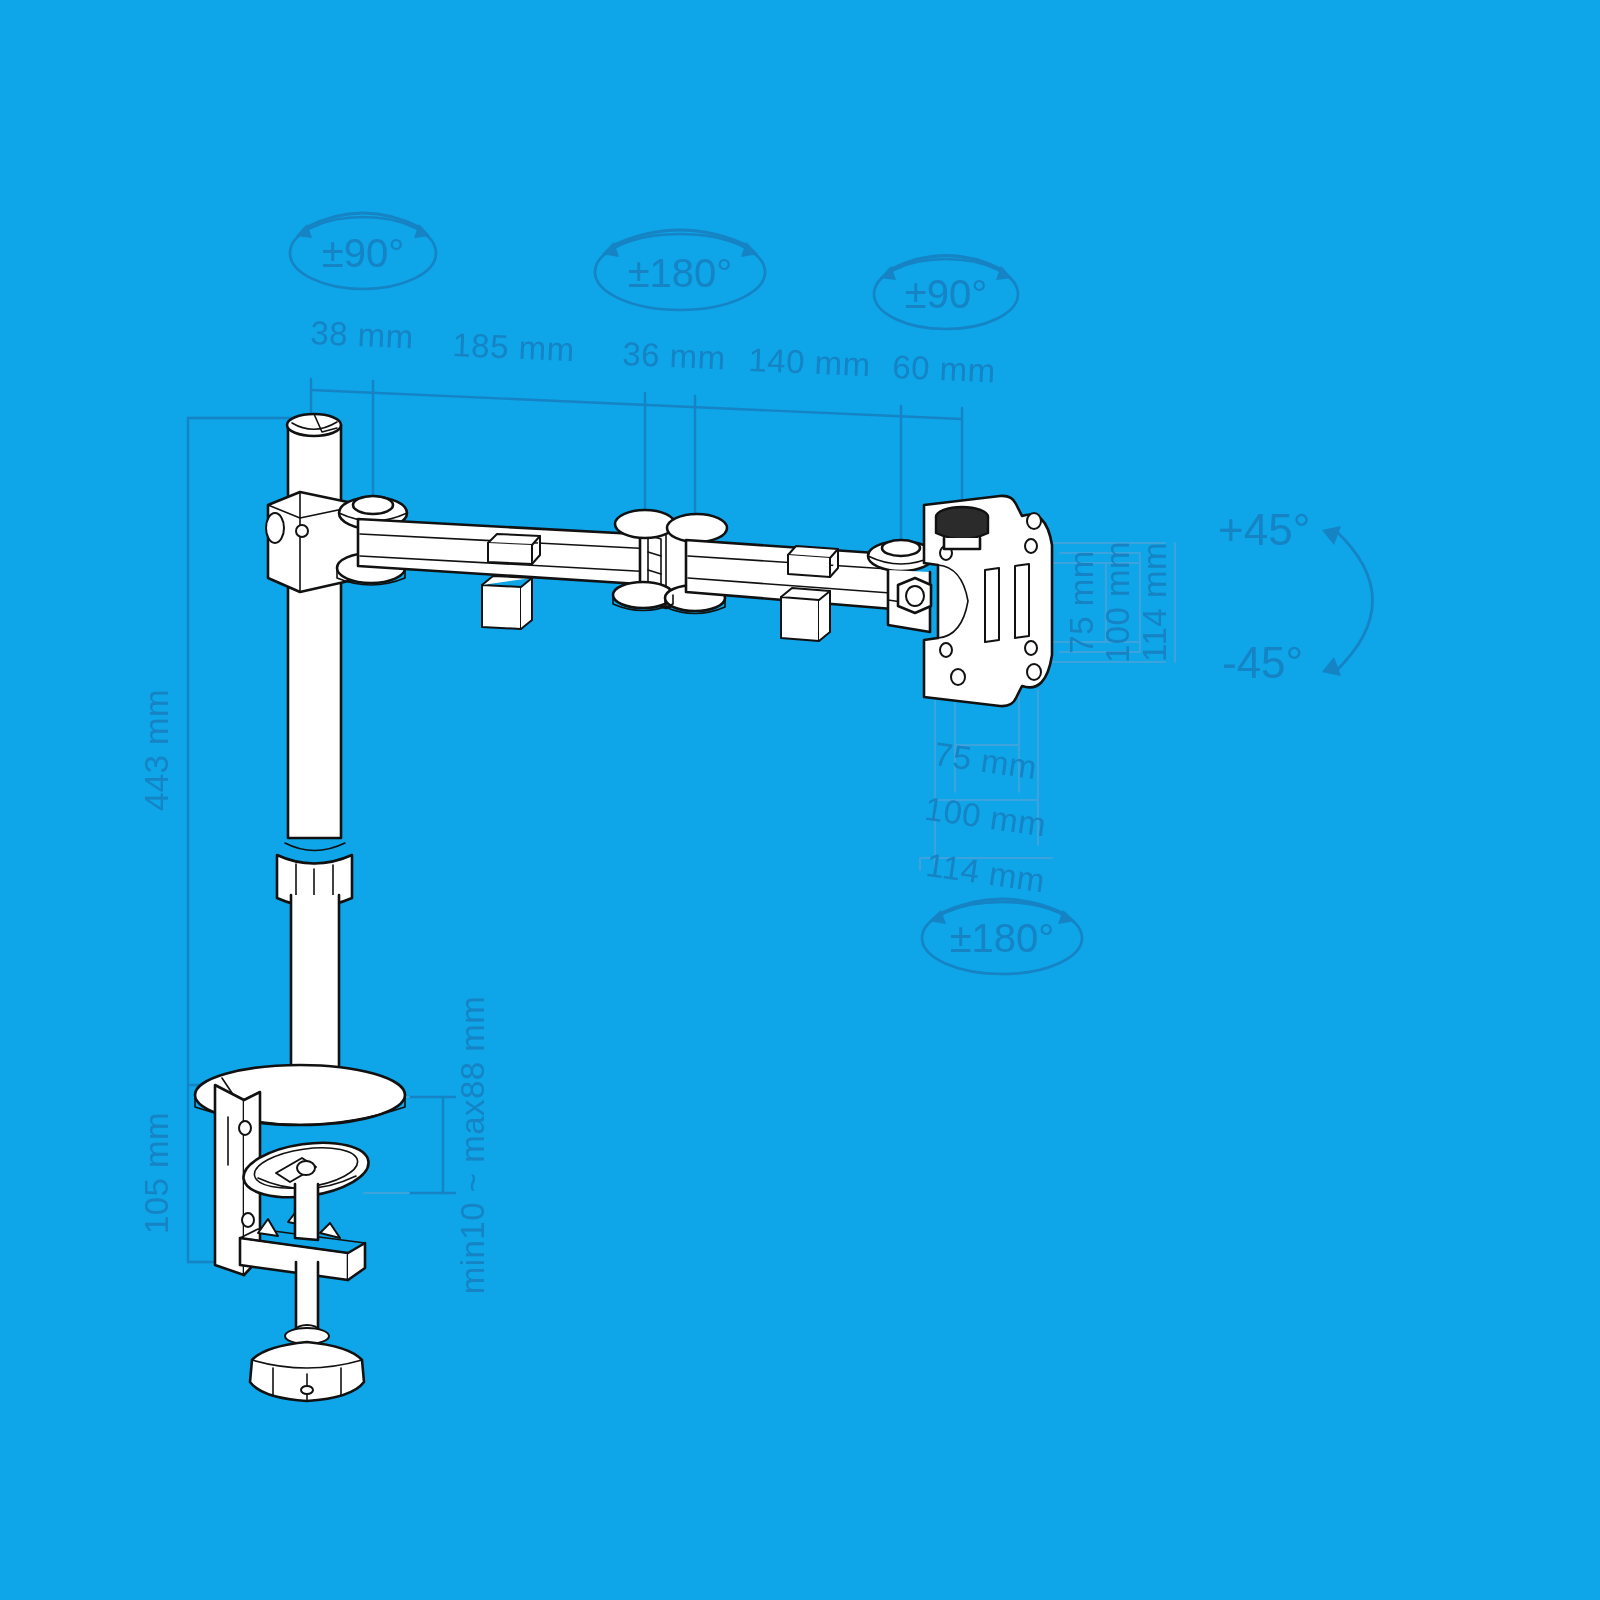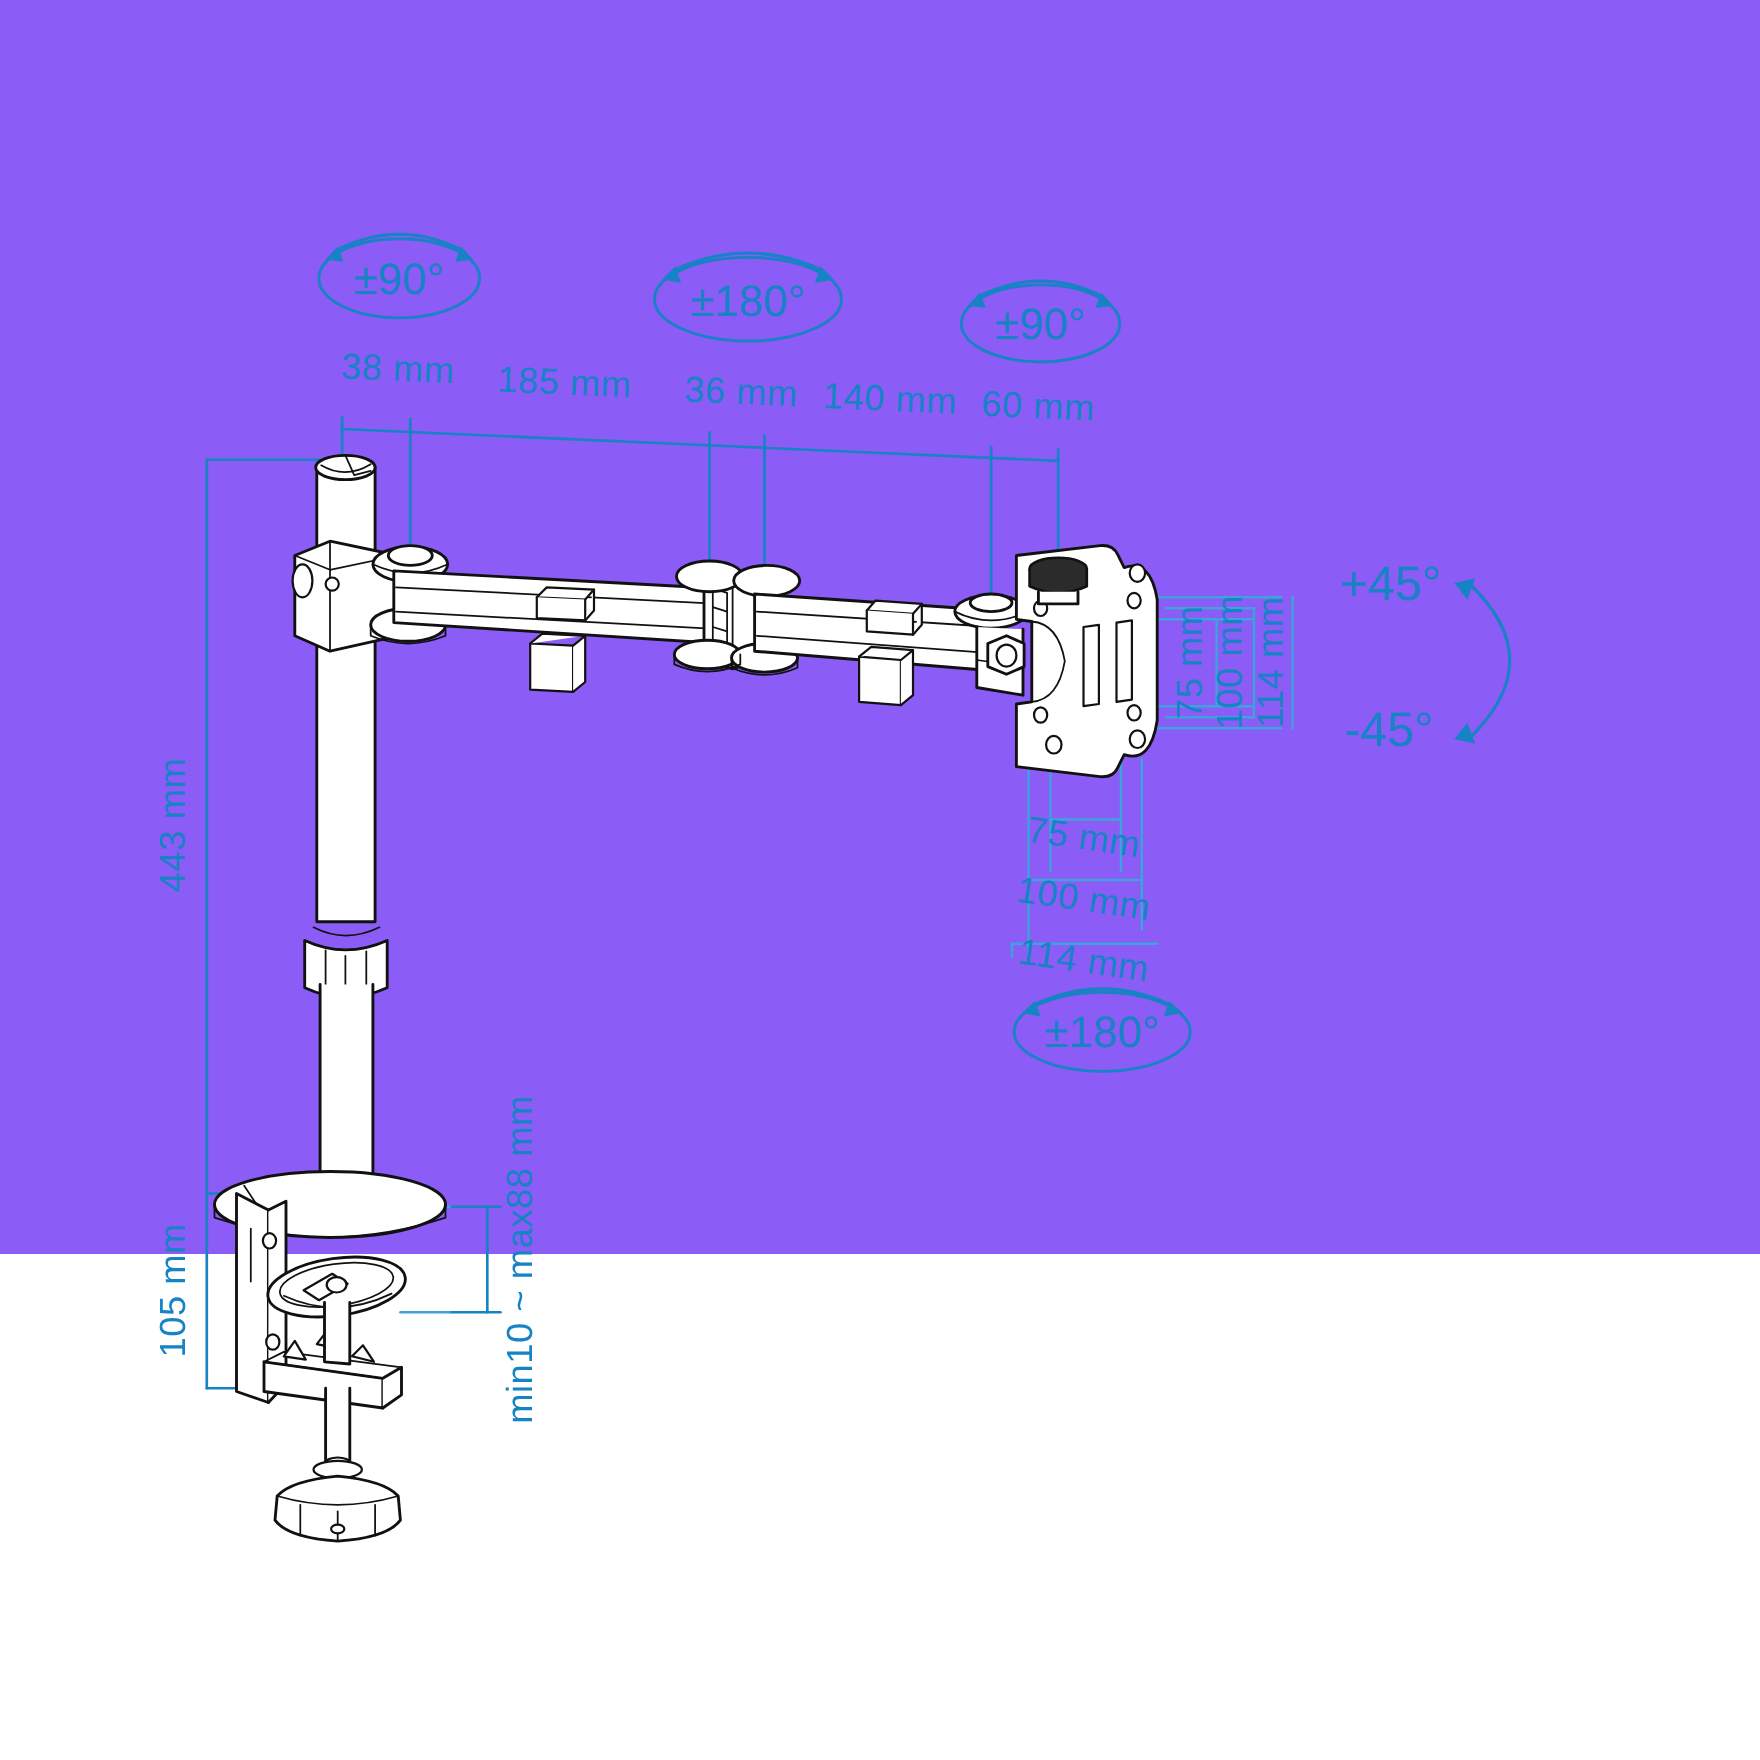--- a/index.html
+++ b/index.html
@@ -9,22 +9,22 @@
   }
   body {
     width: 1600px;
     height: 1600px;
     font-family: "Liberation Sans", sans-serif;
     overflow: hidden;
   }
   #stage {
     position: relative;
     width: 1600px;
-    height: 1140px;
-    background: #8b5cf6;
+    height: 1600px;
+    background: #0ea5e9;
   }
   #stage svg {
     position: absolute;
     top: 0;
     left: 0;
     width: 1600px;
     height: 1600px;
   }
   .dimtext {
     font-family: "Liberation Sans", sans-serif;

